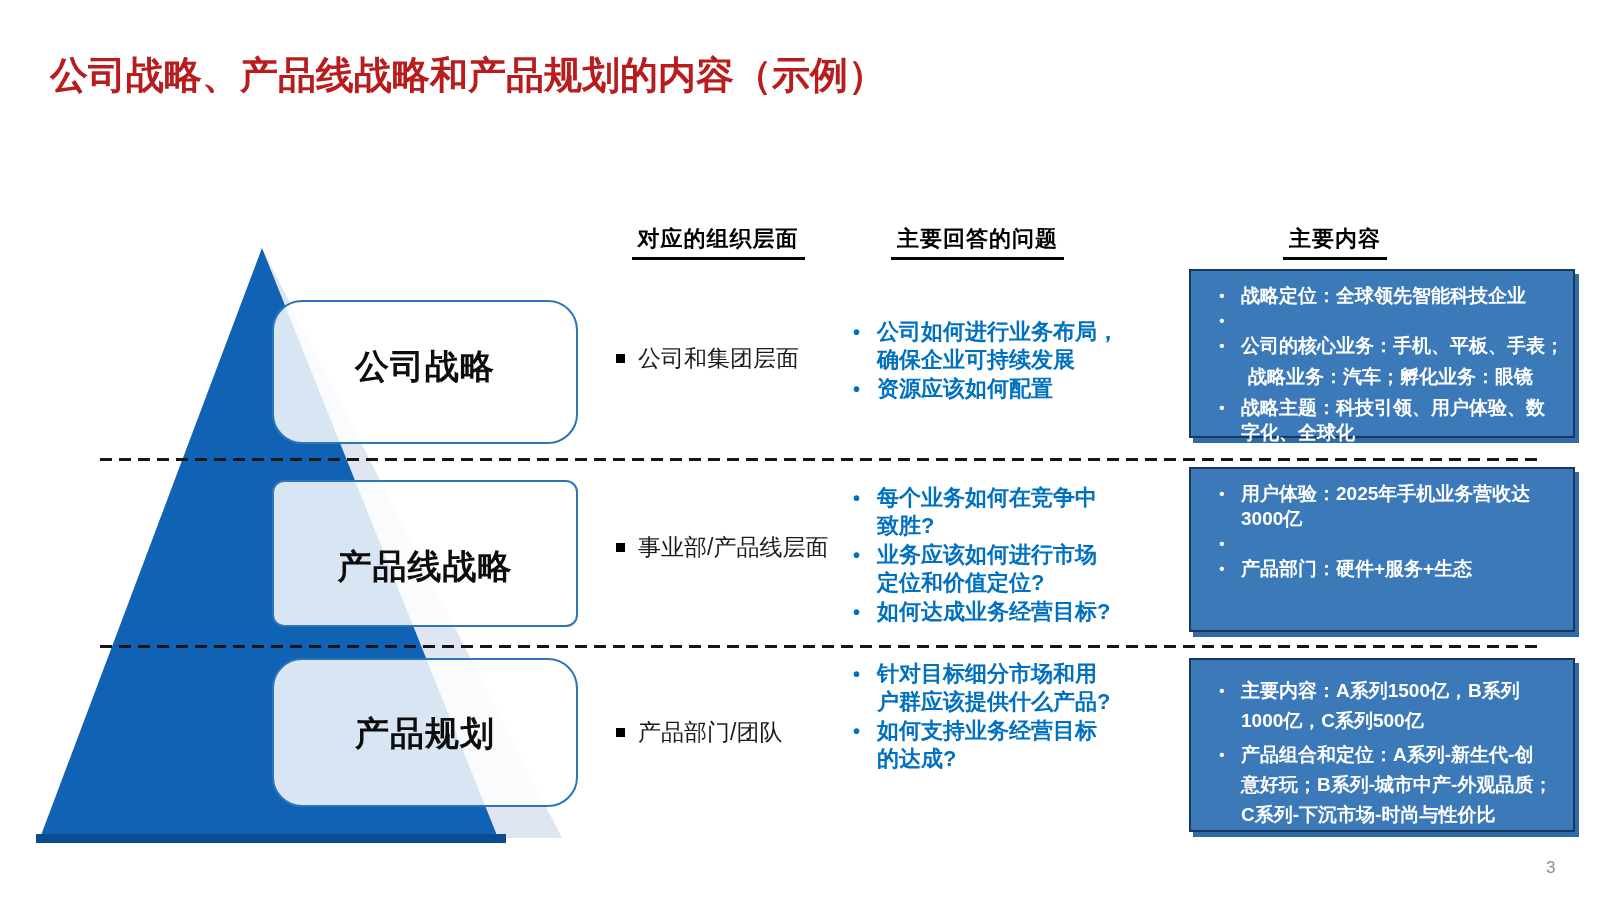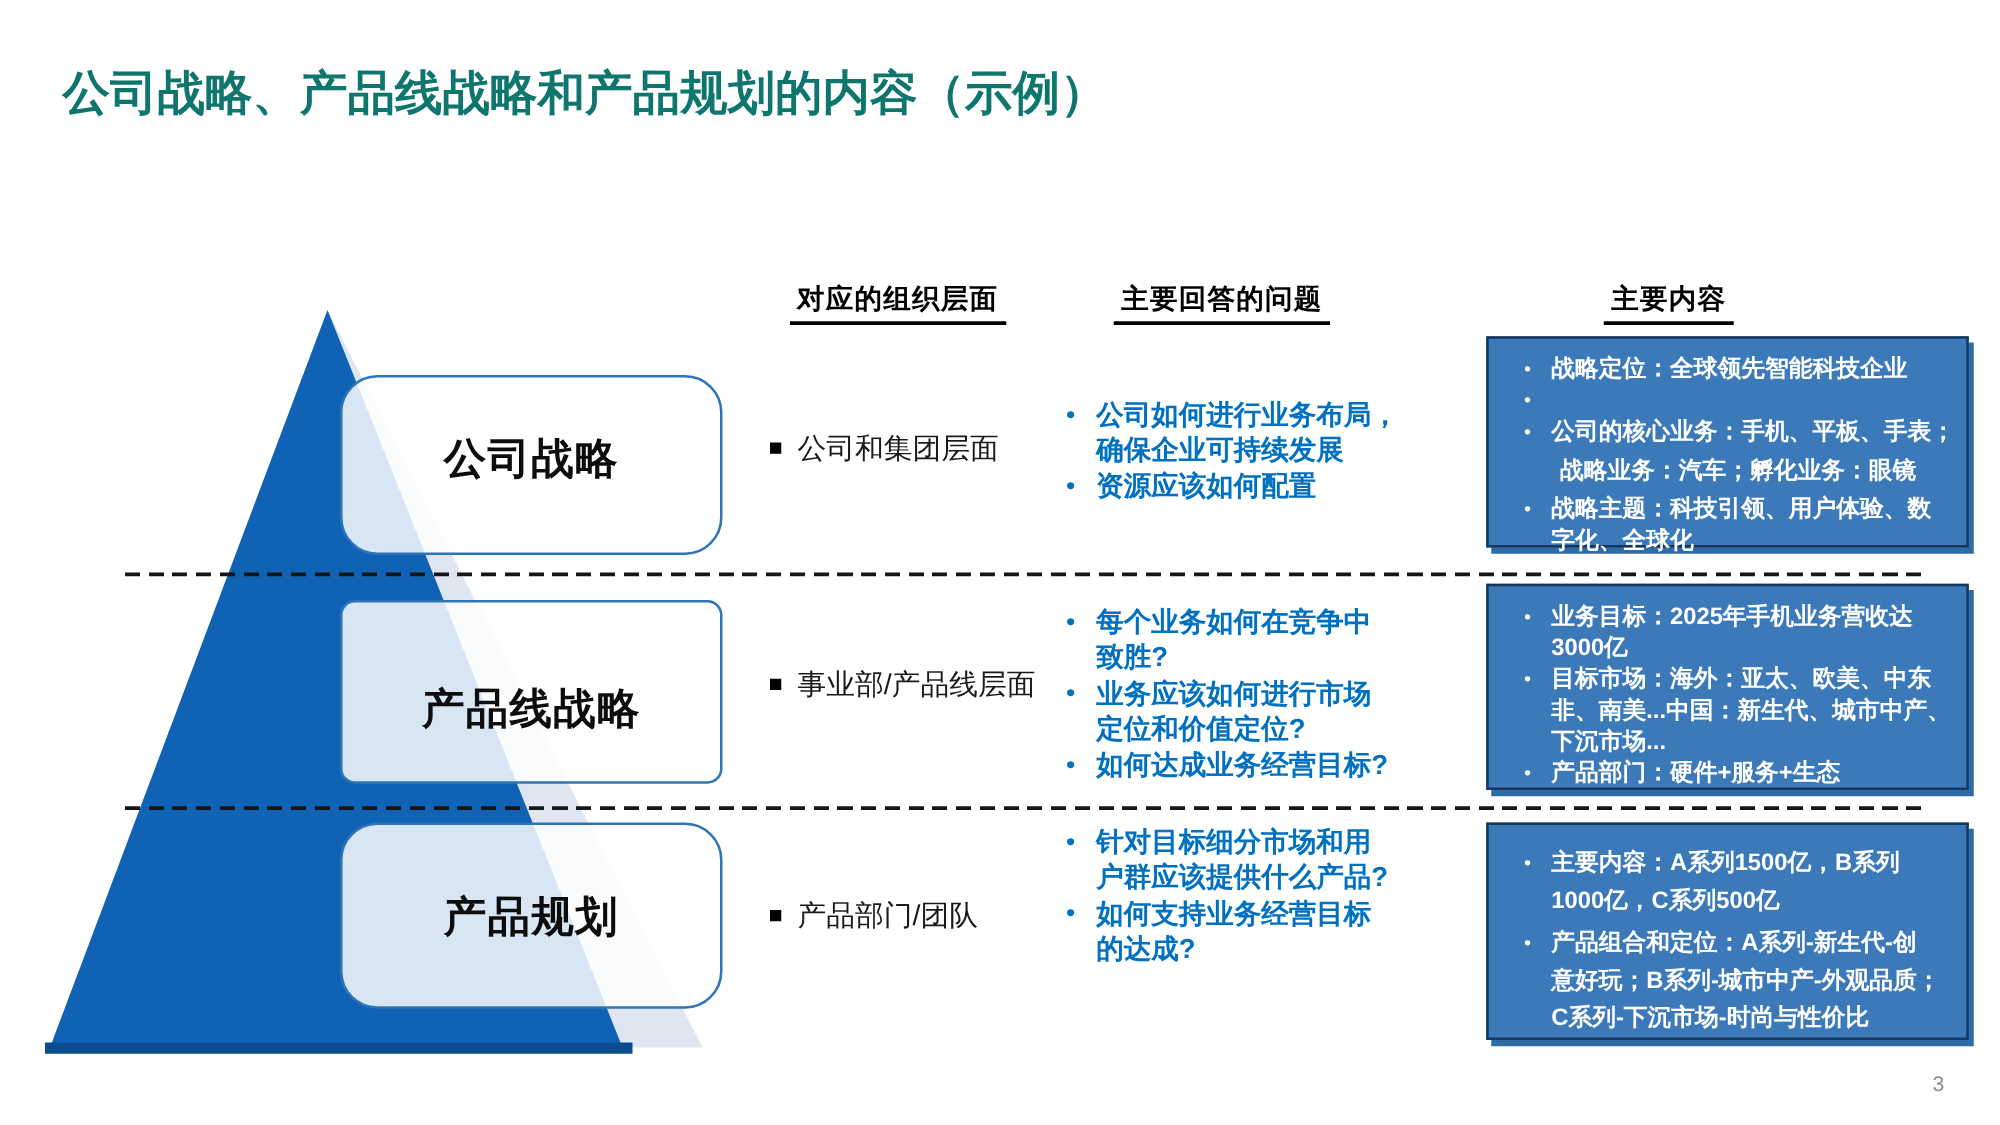--- a/index.html
+++ b/index.html
@@ -3,21 +3,21 @@
 <meta charset="utf-8">
 <style>
   html,body{margin:0;padding:0;background:#fff;}
   body{width:1600px;height:900px;overflow:hidden;
        font-family:"Liberation Sans","DejaVu Sans",sans-serif;}
   .slide{position:relative;width:1600px;height:900px;background:#fff;}
 
   .pyr{position:absolute;left:0;top:0;width:1600px;height:900px;z-index:1;}
 
   .title{position:absolute;left:50px;top:52px;font-size:38px;line-height:46px;
-         font-weight:900;color:#0f766e;letter-spacing:0;white-space:nowrap;z-index:4;}
+         font-weight:900;color:#b91c1c;letter-spacing:0;white-space:nowrap;z-index:4;}
   .subtitle{position:absolute;left:53px;top:104px;font-size:31px;line-height:36px;
          font-weight:900;color:#BF00E7;letter-spacing:1px;white-space:nowrap;z-index:4;}
 
   .lvl{position:absolute;left:272px;width:302px;background:rgba(255,255,255,0.84);
        border:2px solid #2E75B6;border-radius:30px;z-index:2;
        display:flex;align-items:center;justify-content:center;}
   .lvl .lbl{font-size:34px;font-weight:900;color:#0d0d0d;letter-spacing:1px;margin-top:26px;}
   .lvl1{top:300px;height:140px;}
   .lvl1 .lbl{transform:translateY(-18px);}
   .lvl2{top:480px;height:143px;border-radius:12px;}
@@ -171,28 +171,25 @@
     <div class="bx-line gap">
       <span class="bdot">•</span>
       <span class="btext">战略主题：科技引领、用户体验、数
 字化、全球化</span>
     </div>
   </div>
 
   <div class="cbox cbox2">
     <div class="bx-line">
       <span class="bdot">•</span>
-      <span class="btext">业务目标：2025年手机业务营收达
+      <span class="btext">用户体验：2025年手机业务营收达
 3000亿</span>
     </div>
     <div class="bx-line">
       <span class="bdot">•</span>
-      <span class="btext">目标市场：海外：亚太、欧美、中东
-非、南美...中国：新生代、城市中产、
-下沉市场...</span>
     </div>
     <div class="bx-line">
       <span class="bdot">•</span>
       <span class="btext">产品部门：硬件+服务+生态</span>
     </div>
   </div>
 
   <div class="cbox cbox3">
     <div class="bx-line">
       <span class="bdot">•</span>

